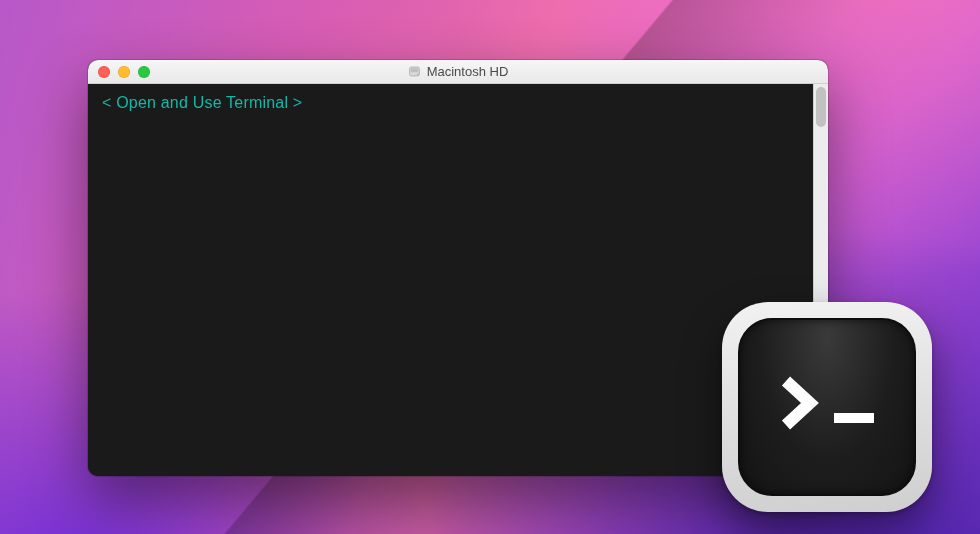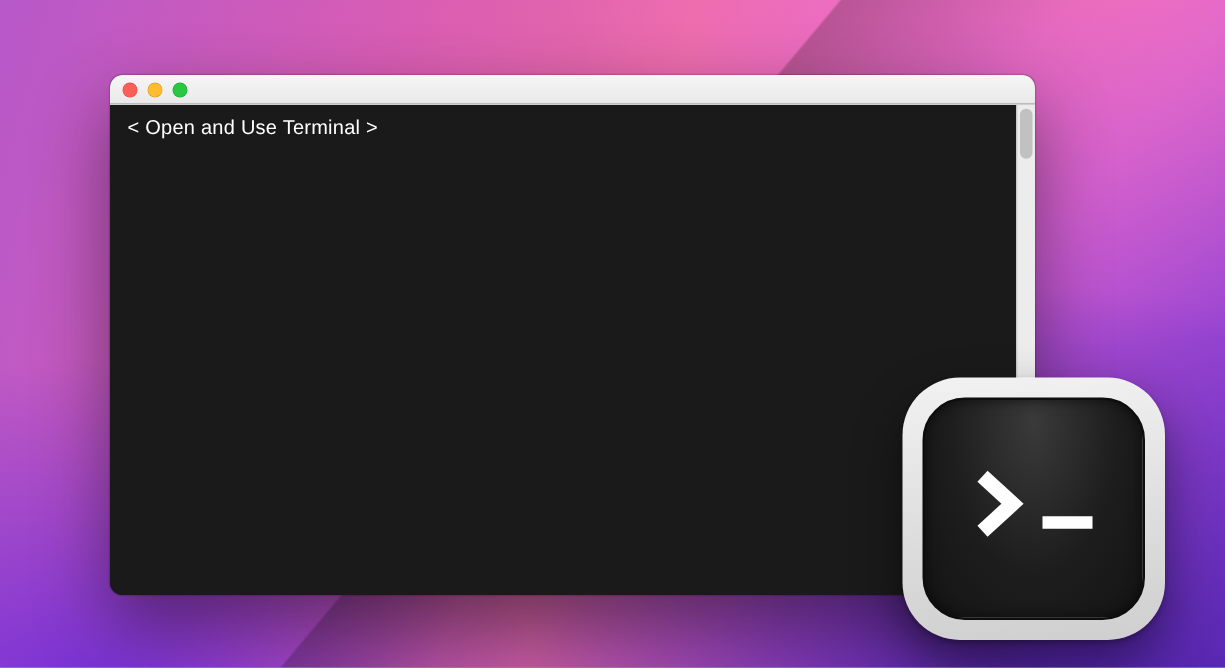--- a/index.html
+++ b/index.html
@@ -88,21 +88,21 @@
     }
     .content-row {
       display: flex;
       flex: 1;
       min-height: 0;
     }
     .terminal-body {
       flex: 1;
       background: #1a1a1a;
       padding: 10px 14px;
-      color: #ffffff;
+      color: #14b8a6;
       font-size: 16px;
       font-weight: 400;
       letter-spacing: 0.2px;
     }
     .scrollbar-track {
       width: 15px;
       background: #ececec;
       border-left: 1px solid #d0d0d0;
       position: relative;
     }
@@ -163,20 +163,30 @@
 <body>
 
 <div class="wallpaper"></div>
 
 <div class="window">
   <div class="titlebar">
     <div class="traffic-lights">
       <span class="tl close"></span>
       <span class="tl min"></span>
       <span class="tl max"></span>
+    </div>
+    <div class="title-center">
+      <span class="disk-icon">
+        <svg viewBox="0 0 16 16" width="13" height="13">
+          <rect x="2" y="2.5" width="12" height="11" rx="2" fill="#d9d9d9" stroke="#9a9a9a" stroke-width="0.8"></rect>
+          <rect x="3.5" y="4" width="9" height="5" rx="1" fill="#bfbfbf"></rect>
+          <circle cx="12" cy="11.5" r="0.9" fill="#7ab8ff"></circle>
+        </svg>
+      </span>
+      <span class="title-text">Macintosh HD</span>
     </div>
   </div>
   <div class="content-row">
     <div class="terminal-body">
       <div>&lt; Open and Use Terminal &gt;</div>
     </div>
     <div class="scrollbar-track">
       <div class="scrollbar-thumb"></div>
     </div>
   </div>

